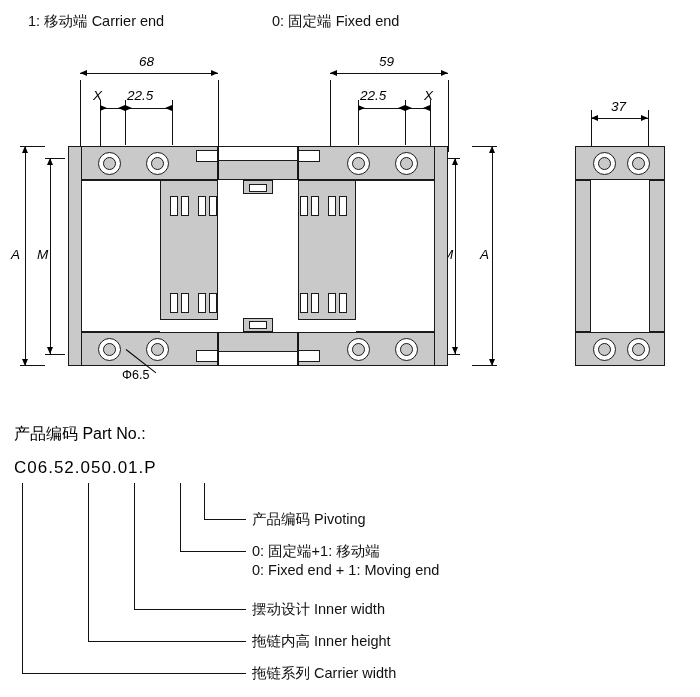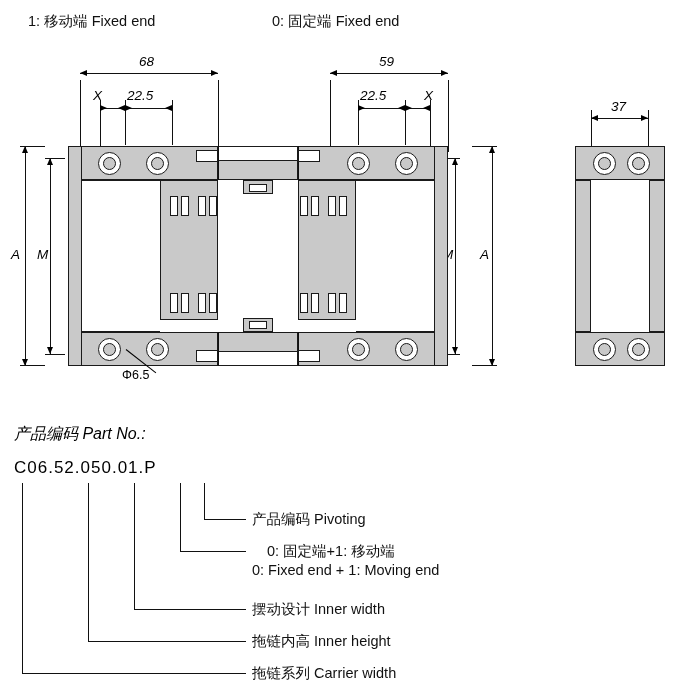--- a/index.html
+++ b/index.html
@@ -8,21 +8,21 @@
     background:#ffffff;
     font-family:"Liberation Sans", sans-serif;
     color:#000;
     position:relative;
     overflow:hidden;
   }
   .abs{position:absolute;}
   .txt{font-size:14.5px;color:#111;white-space:nowrap;}
   .txt-sm{font-size:12.5px;white-space:nowrap;text-align:right;}
   .txt-dim{font-size:13.5px;white-space:nowrap;font-style:italic;}
-  .italic-title{font-style:italic;font-size:16px;white-space:nowrap;}
+  .italic-title{font-size:16px;white-space:nowrap;}
   .mono-part{font-size:17px;letter-spacing:1px;white-space:nowrap;}
 
   
   .ln{position:absolute;background:#000;}
   .hline{height:1px;}
   .vline{width:1px;}
   .thin{background:#111;}
   .gray-fill{background:#c9c9c9;border:1px solid #1a1a1a;position:absolute;box-sizing:border-box;}
   .white-fill{background:#ffffff;border:1px solid #1a1a1a;position:absolute;box-sizing:border-box;}
   .hole{position:absolute;border-radius:50%;background:#ffffff;border:1px solid #1a1a1a;box-sizing:border-box;}
@@ -33,21 +33,21 @@
   .arr-l,.arr-r{position:absolute;width:0;height:0;border-top:3.5px solid transparent;border-bottom:3.5px solid transparent;}
   .arr-l{border-right:7px solid #000;}
   .arr-r{border-left:7px solid #000;}
   .arr-u,.arr-d{position:absolute;width:0;height:0;border-left:3.5px solid transparent;border-right:3.5px solid transparent;}
   .arr-u{border-bottom:7px solid #000;}
   .arr-d{border-top:7px solid #000;}
 </style>
 </head>
 <body>
 
-<div class="abs txt" style="left:28px;top:12px;">1: 移动端 Fixed end</div>
+<div class="abs txt" style="left:28px;top:12px;">1: 移动端 Carrier end</div>
 <div class="abs txt" style="left:272px;top:12px;">0: 固定端 Fixed end</div>
 
 <div>
 
   <div class="ln vline thin abs" style="left:80px;top:80px;height:72px;"></div>
   <div class="ln vline thin abs" style="left:218px;top:80px;height:72px;"></div>
   <div class="ln hline thin abs" style="left:80px;top:73px;width:138px;"></div>
   <div class="arr-l" style="left:80px;top:69.5px;"></div>
   <div class="arr-r" style="left:211px;top:69.5px;"></div>
   <div class="abs txt-dim" style="left:139px;top:54px;">68</div>
@@ -228,17 +228,17 @@
   <div class="ln hline thin abs" style="left:134px;top:609px;width:112px;"></div>
 
   <div class="ln vline thin abs" style="left:88px;top:483px;height:158px;"></div>
   <div class="ln hline thin abs" style="left:88px;top:641px;width:158px;"></div>
 
   <div class="ln vline thin abs" style="left:22px;top:483px;height:190px;"></div>
   <div class="ln hline thin abs" style="left:22px;top:673px;width:224px;"></div>
 </div>
 
 <div class="abs txt" style="left:252px;top:510px;">产品编码 Pivoting</div>
-<div class="abs txt" style="left:252px;top:542px;margin-left:15px;">0: 固定端+1: 移动端</div>
+<div class="abs txt" style="left:252px;top:542px;">0: 固定端+1: 移动端</div>
 <div class="abs txt" style="left:252px;top:562px;">0: Fixed end + 1: Moving end</div>
 <div class="abs txt" style="left:252px;top:600px;">摆动设计 Inner width</div>
 <div class="abs txt" style="left:252px;top:632px;">拖链内高 Inner height</div>
 <div class="abs txt" style="left:252px;top:664px;">拖链系列 Carrier width</div>
 
 </body></html>

